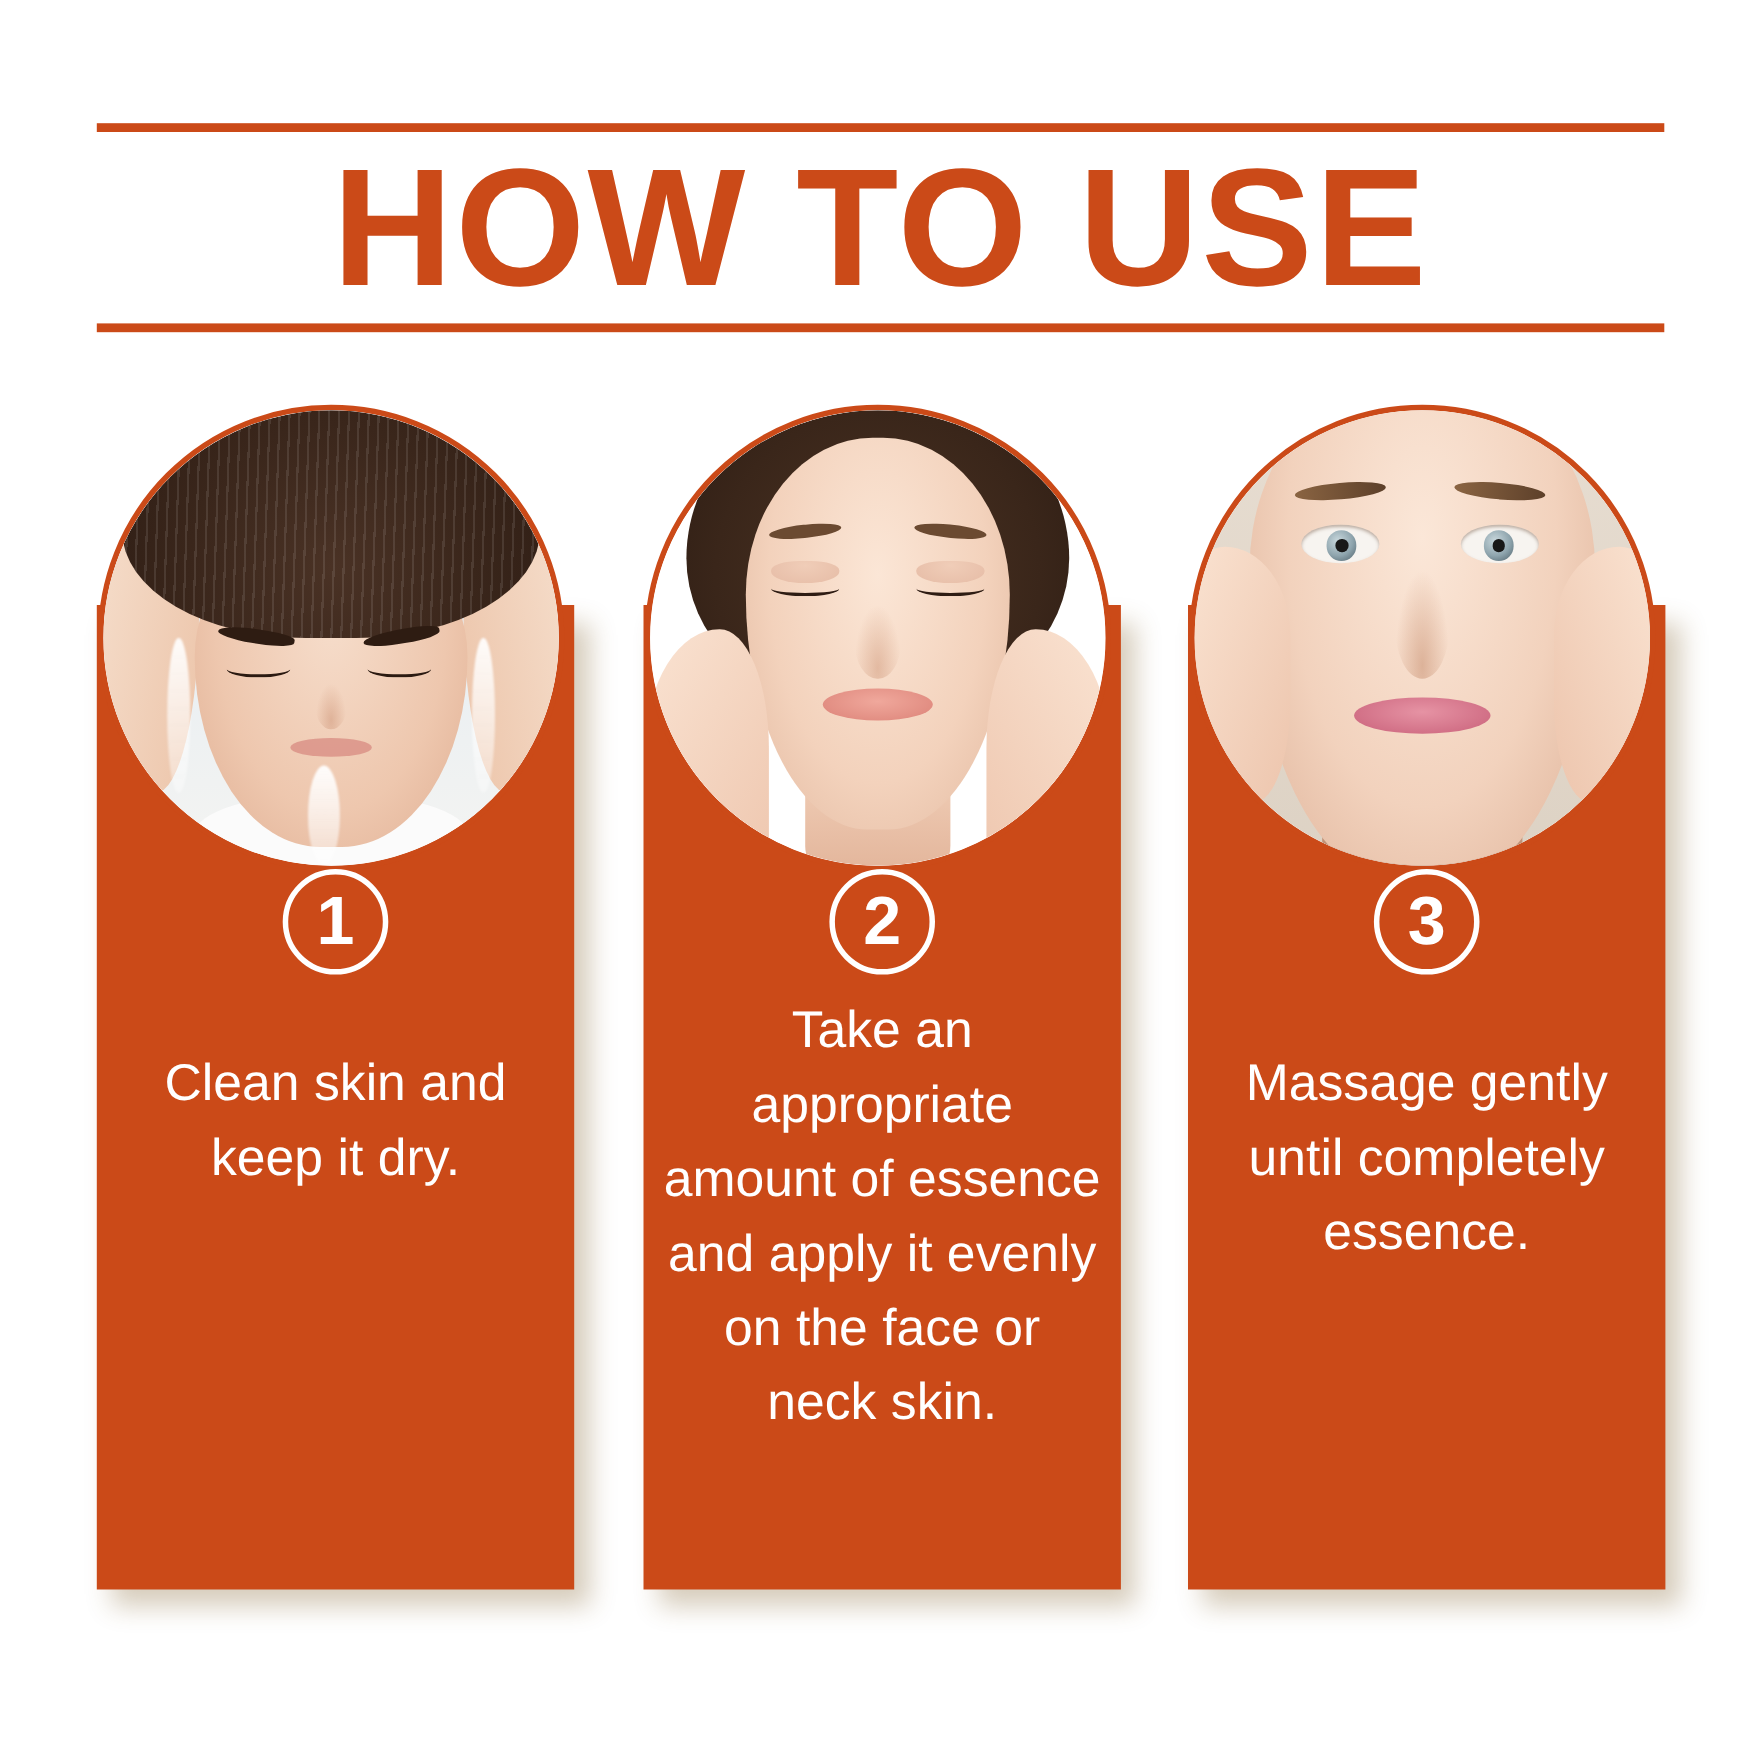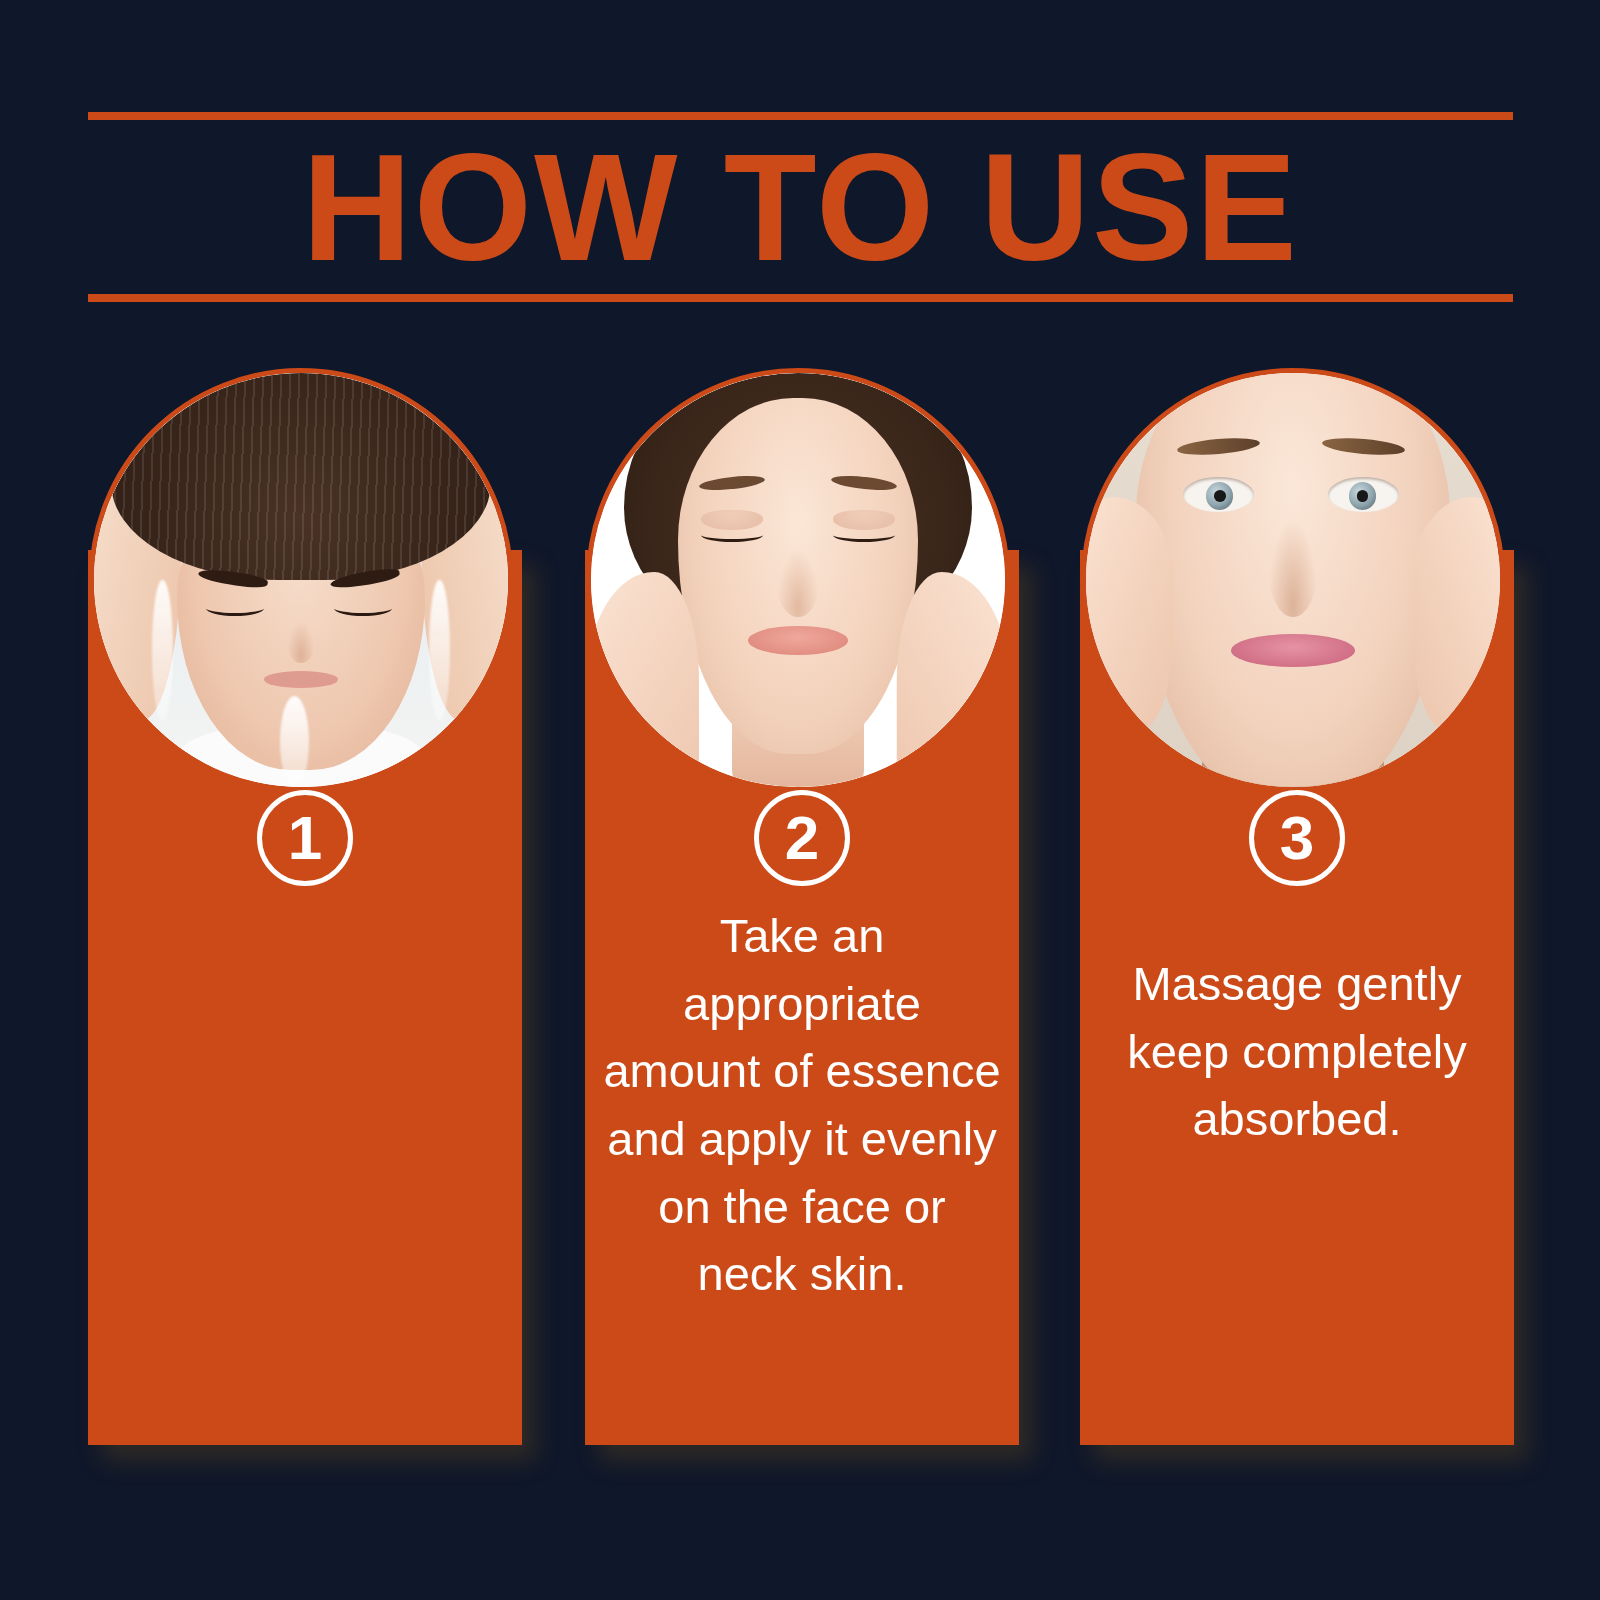--- a/index.html
+++ b/index.html
@@ -10,21 +10,21 @@
     width: 1600px;
     height: 1600px;
     background: #fcdca0;
     font-family: "Liberation Sans", sans-serif;
     overflow: hidden;
   }
   .page {
     position: relative;
     width: 1600px;
     height: 1600px;
-    background: #0f172a;
+    background: #ffffff;
   }
 
   
   .header {
     position: absolute;
     left: 88px;
     top: 112px;
     width: 1425px;
     height: 190px;
   }
@@ -311,20 +311,21 @@
             <div class="s1-eye-r"></div>
             <div class="s1-nose"></div>
             <div class="s1-lip"></div>
             <div class="s1-water1"></div>
             <div class="s1-water2"></div>
             <div class="s1-drip"></div>
           </div>
         </div>
       </div>
       <div class="badge">1</div>
+      <div class="card-text">Clean skin and keep it dry.</div>
     </div>
 
     <div class="card card-2">
       <div class="photo">
         <div class="photo-inner">
           <div class="scene">
             <div class="s2-bg"></div>
             <div class="s2-neck"></div>
             <div class="s2-hair"></div>
             <div class="s2-face"></div>
@@ -361,17 +362,17 @@
             <div class="s3-pup-l"></div>
             <div class="s3-pup-r"></div>
             <div class="s3-nose"></div>
             <div class="s3-lips"></div>
             <div class="s3-hand-l"></div>
             <div class="s3-hand-r"></div>
           </div>
         </div>
       </div>
       <div class="badge">3</div>
-      <div class="card-text">Massage gently keep completely absorbed.</div>
+      <div class="card-text">Massage gently until completely essence.</div>
     </div>
 
   </div>
 </div>
 
 </body></html>

